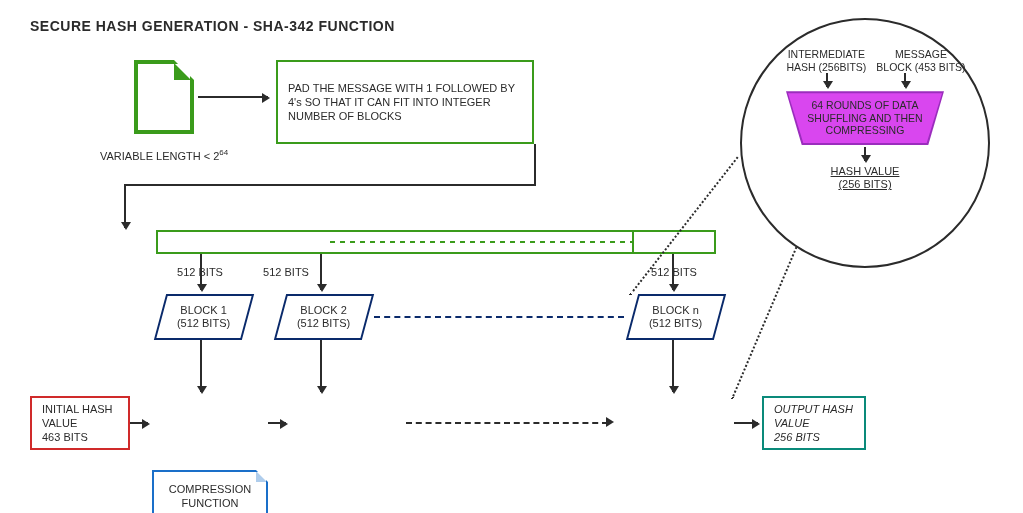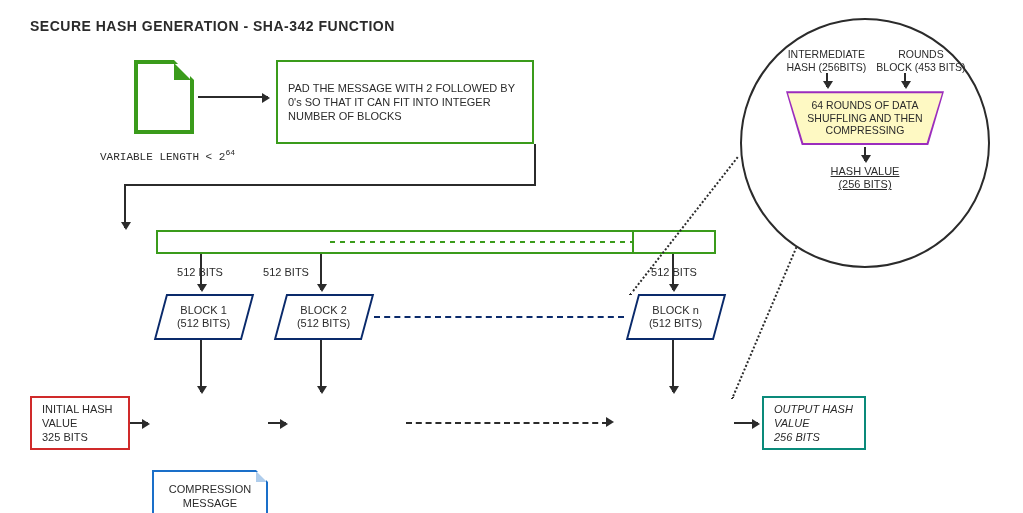--- a/index.html
+++ b/index.html
@@ -109,21 +109,21 @@
     height: 54px;
   }
   .trap-border {
     position:absolute; inset:0;
     clip-path: polygon(0 0, 100% 0, 90% 100%, 10% 100%);
     background: #9b2dbd;
   }
   .trap-inner {
     position:absolute; top:2px; left:2px; right:2px; bottom:2px;
     clip-path: polygon(0 0, 100% 0, 90% 100%, 10% 100%);
-    background:#fef9c3;
+    background:#d946ef;
     display:flex;align-items:center;justify-content:center;
     font-size:10.5px;text-align:center;line-height:1.2;padding:3px 14px;
   }
   
   .bits-row {
     display:flex;
     border:2px solid #3a9b1b;
     height:24px;
     background:#fff;
   }
@@ -162,28 +162,28 @@
     transform-origin: left center;
   }
   sup { font-size: 8px; vertical-align: super; }
 </style>
 </head>
 <body>
 
 <div class="title">SECURE HASH GENERATION - SHA-342 FUNCTION</div>
 
 <div class="abs file-icon" style="left:134px; top:60px;"></div>
-<div class="abs lbl" style="left:100px; top:148px;font-family:Liberation Mono, monospace;">
+<div class="abs lbl" style="left:100px; top:148px;">
   <span>VARIABLE LENGTH &lt; 2</span><sup>64</sup>
 </div>
 
 <div class="hline ar-right" style="left:198px; top:96px; width:70px;"></div>
 
 <div class="abs box" style="left:276px; top:60px; width:258px; height:84px; border-color:#3a9b1b;">
-  <span>PAD THE MESSAGE WITH 2 FOLLOWED BY 0's SO THAT IT CAN FIT INTO INTEGER NUMBER OF BLOCKS</span>
+  <span>PAD THE MESSAGE WITH 1 FOLLOWED BY 4's SO THAT IT CAN FIT INTO INTEGER NUMBER OF BLOCKS</span>
 </div>
 
 <div class="vline" style="left:534px; top:144px; height:40px;"></div>
 <div class="hline" style="left:124px; top:184px; width:412px;"></div>
 <div class="vline ar-down" style="left:124px; top:184px; height:44px;"></div>
 
 <div class="abs bits-row" style="left:156px; top:230px; width:560px;">
   <div class="bits-cell" style="width:86px;">512 BITS</div>
   <div class="bits-cell" style="width:86px;">512 BITS</div>
   <div class="bits-dashed"></div>
@@ -208,27 +208,27 @@
   </div>
 
 <div class="hline-dash-blue" style="left:374px; top:316px; width:250px;"></div>
 
 <div class="vline ar-down" style="left:200px; top:340px; height:52px;"></div>
 <div class="vline ar-down" style="left:320px; top:340px; height:52px;"></div>
 <div class="vline ar-down" style="left:672px; top:340px; height:52px;"></div>
 
 <div class="abs box" style="left:30px; top:396px; width:100px; height:54px; border-color:#d02a2a;">
   <span style="white-space:pre-line;">INITIAL HASH VALUE
-325 BITS</span>
+463 BITS</span>
 </div>
 
 <div class="hline ar-right" style="left:130px; top:422px; width:18px;"></div>
 
 <div class="abs comp" style="left:152px; top:396px;">
-    <span style="white-space:pre-line;">COMPRESSION MESSAGE</span>
+    <span style="white-space:pre-line;">COMPRESSION FUNCTION</span>
   </div>
 <div class="hline ar-right" style="left:268px; top:422px; width:18px;"></div>
 
 <div class="hline-dash" style="left:406px; top:422px; width:202px;"></div>
 <div class="abs" style="left:606px; top:417px; border-left:8px solid #2b2b2b; border-top:5px solid transparent; border-bottom:5px solid transparent;"></div>
 
 <div class="hline ar-right" style="left:734px; top:422px; width:24px;"></div>
 
 <div class="abs box" style="left:762px; top:396px; width:104px; height:54px; border-color:#0a8a7a;">
   <span style="white-space:pre-line;font-style:italic;">OUTPUT HASH VALUE
@@ -238,21 +238,21 @@
 <div class="dotted-diag" style="left:630px; top:294px; width:175px; transform:rotate(-52deg);"></div>
 <div class="dotted-diag" style="left:732px; top:398px; width:285px; transform:rotate(-67deg);"></div>
 
 <div class="abs detail-circle" style="left:740px; top:18px;">
   <div style="display:flex; gap:10px; font-size:10.5px; line-height:1.2; text-align:center;margin-left:22px;">
     <div>
       <div>INTERMEDIATE</div>
       <div>HASH (256BITS)</div>
     </div>
     <div>
-      <div>ROUNDS</div>
+      <div>MESSAGE</div>
       <div>BLOCK (453 BITS)</div>
     </div>
   </div>
 
   <div style="position:relative; width:158px; height:18px;">
     <div class="vline ar-down" style="left:40px; top:0; height:14px;"></div>
     <div class="vline ar-down" style="left:118px; top:0; height:14px;"></div>
   </div>
   <div class="trap-wrap">
     <div class="trap-border"></div>

